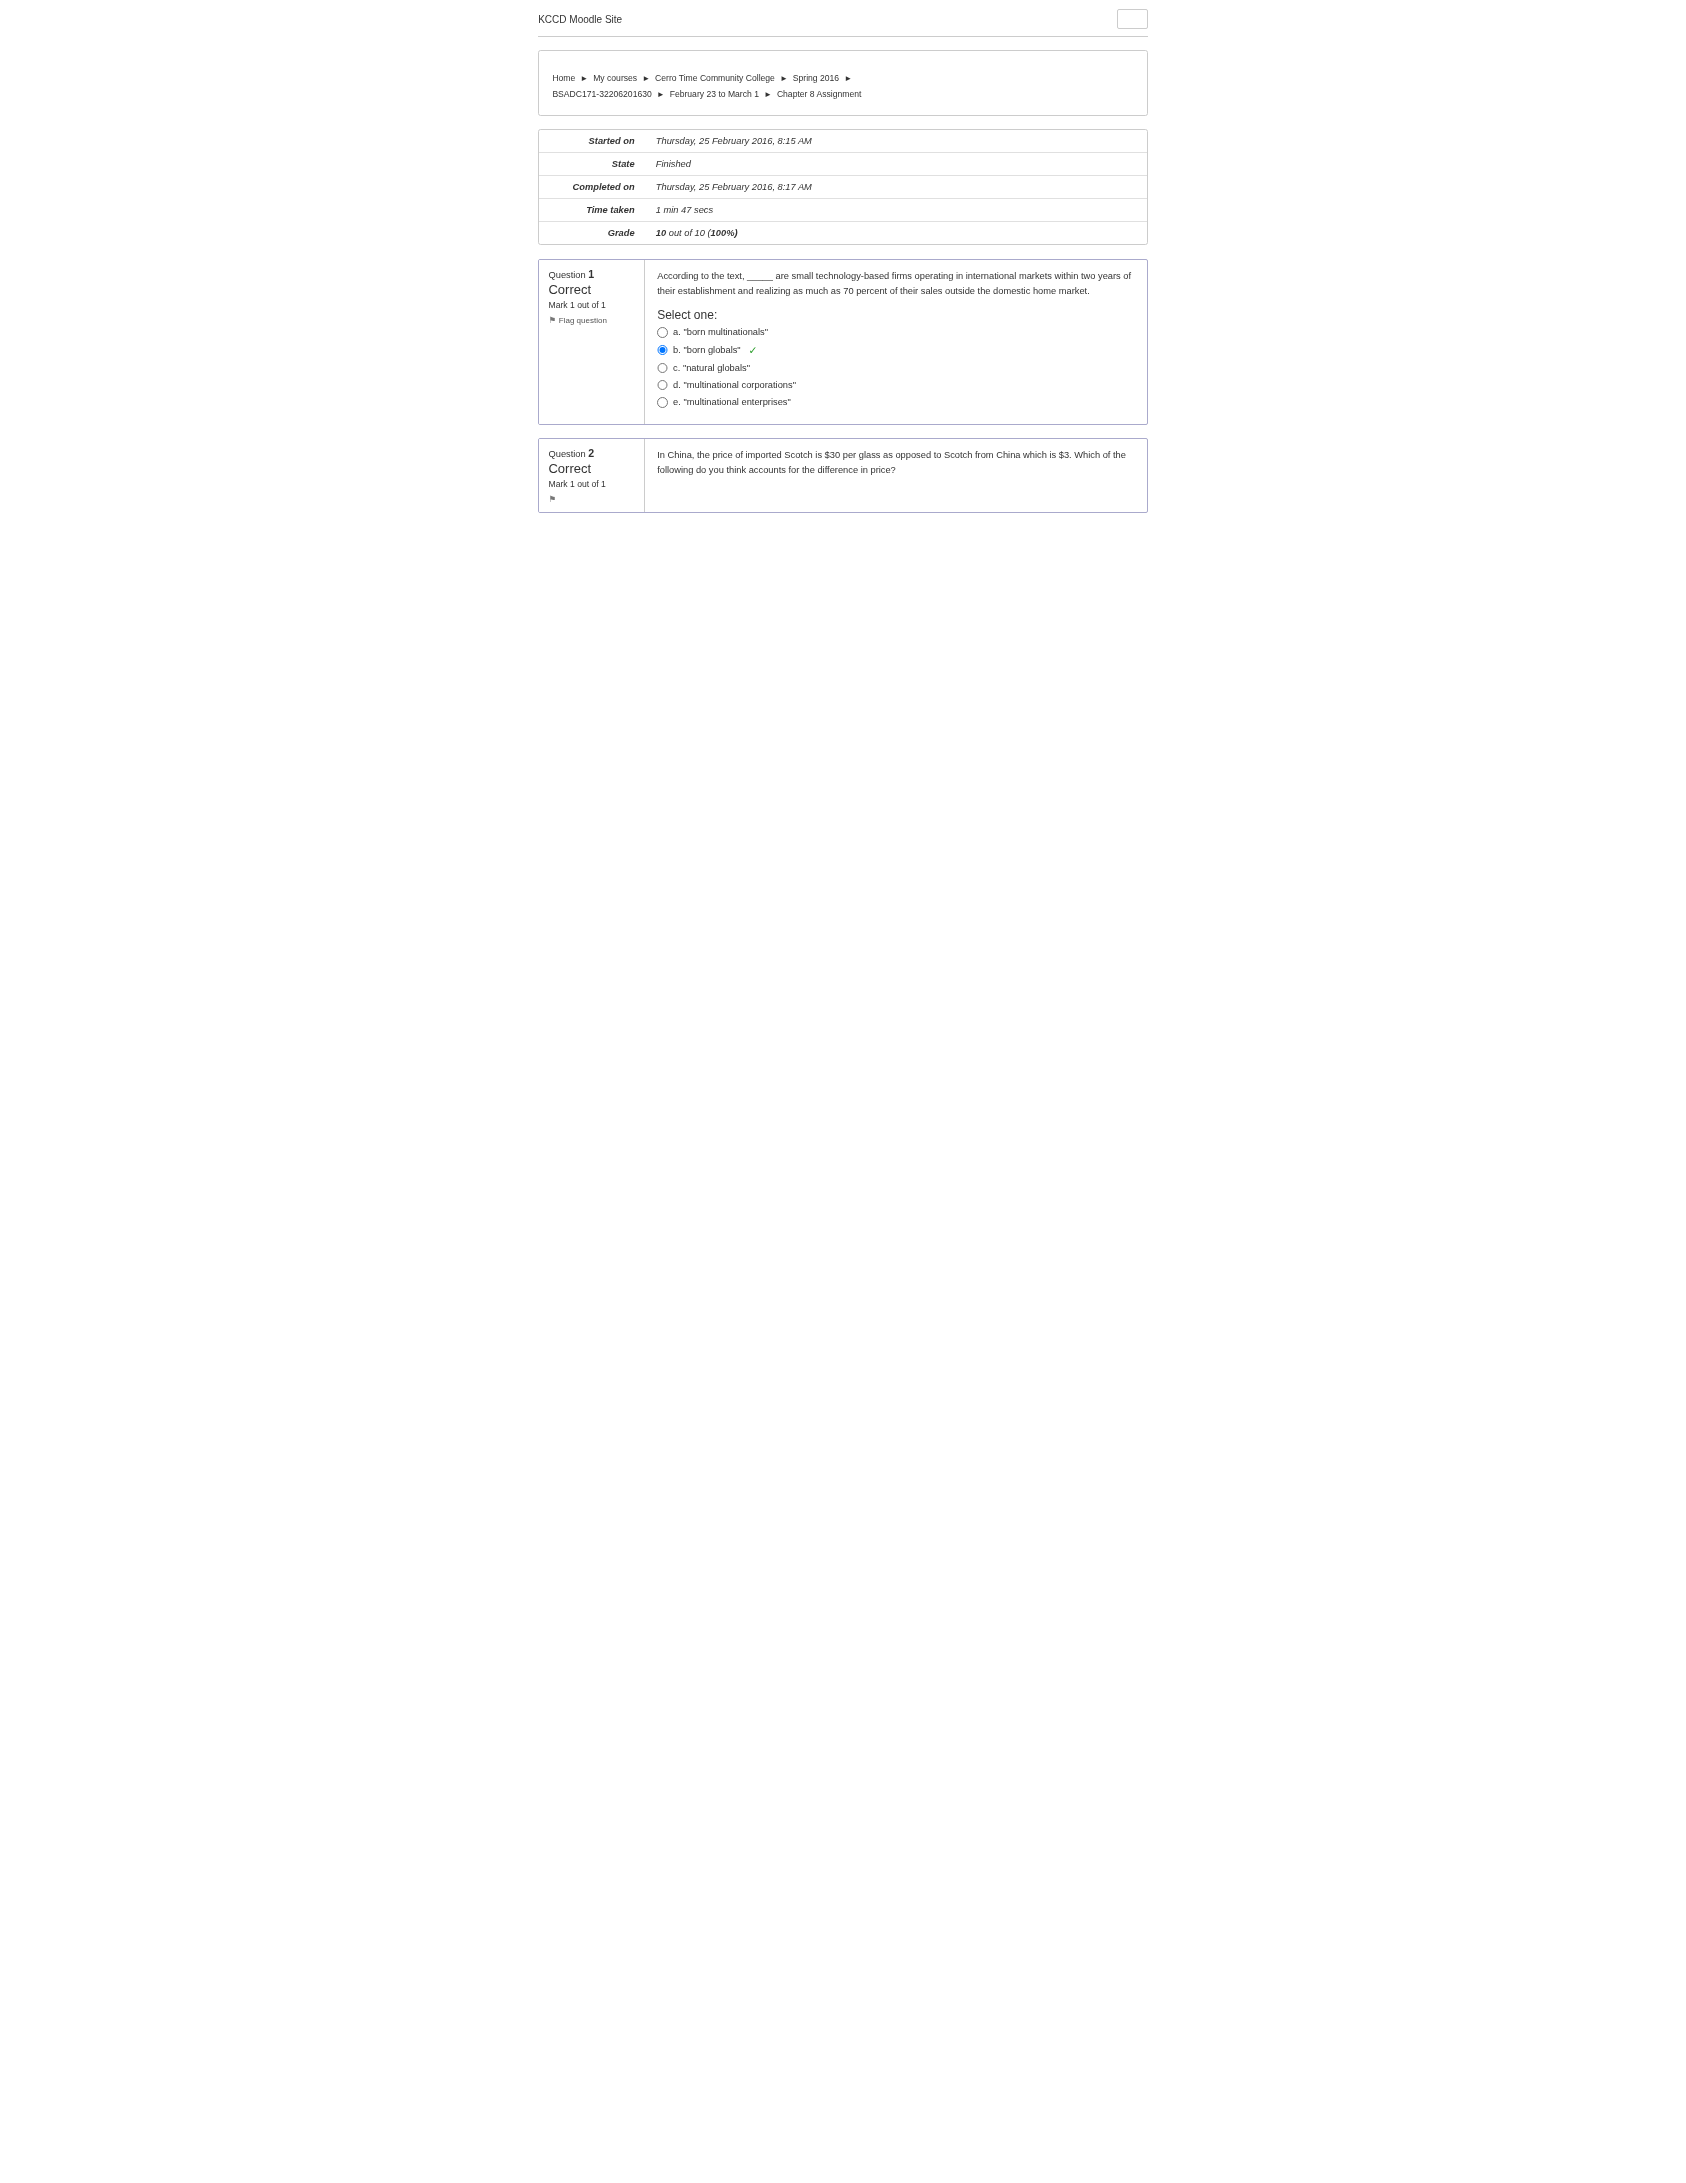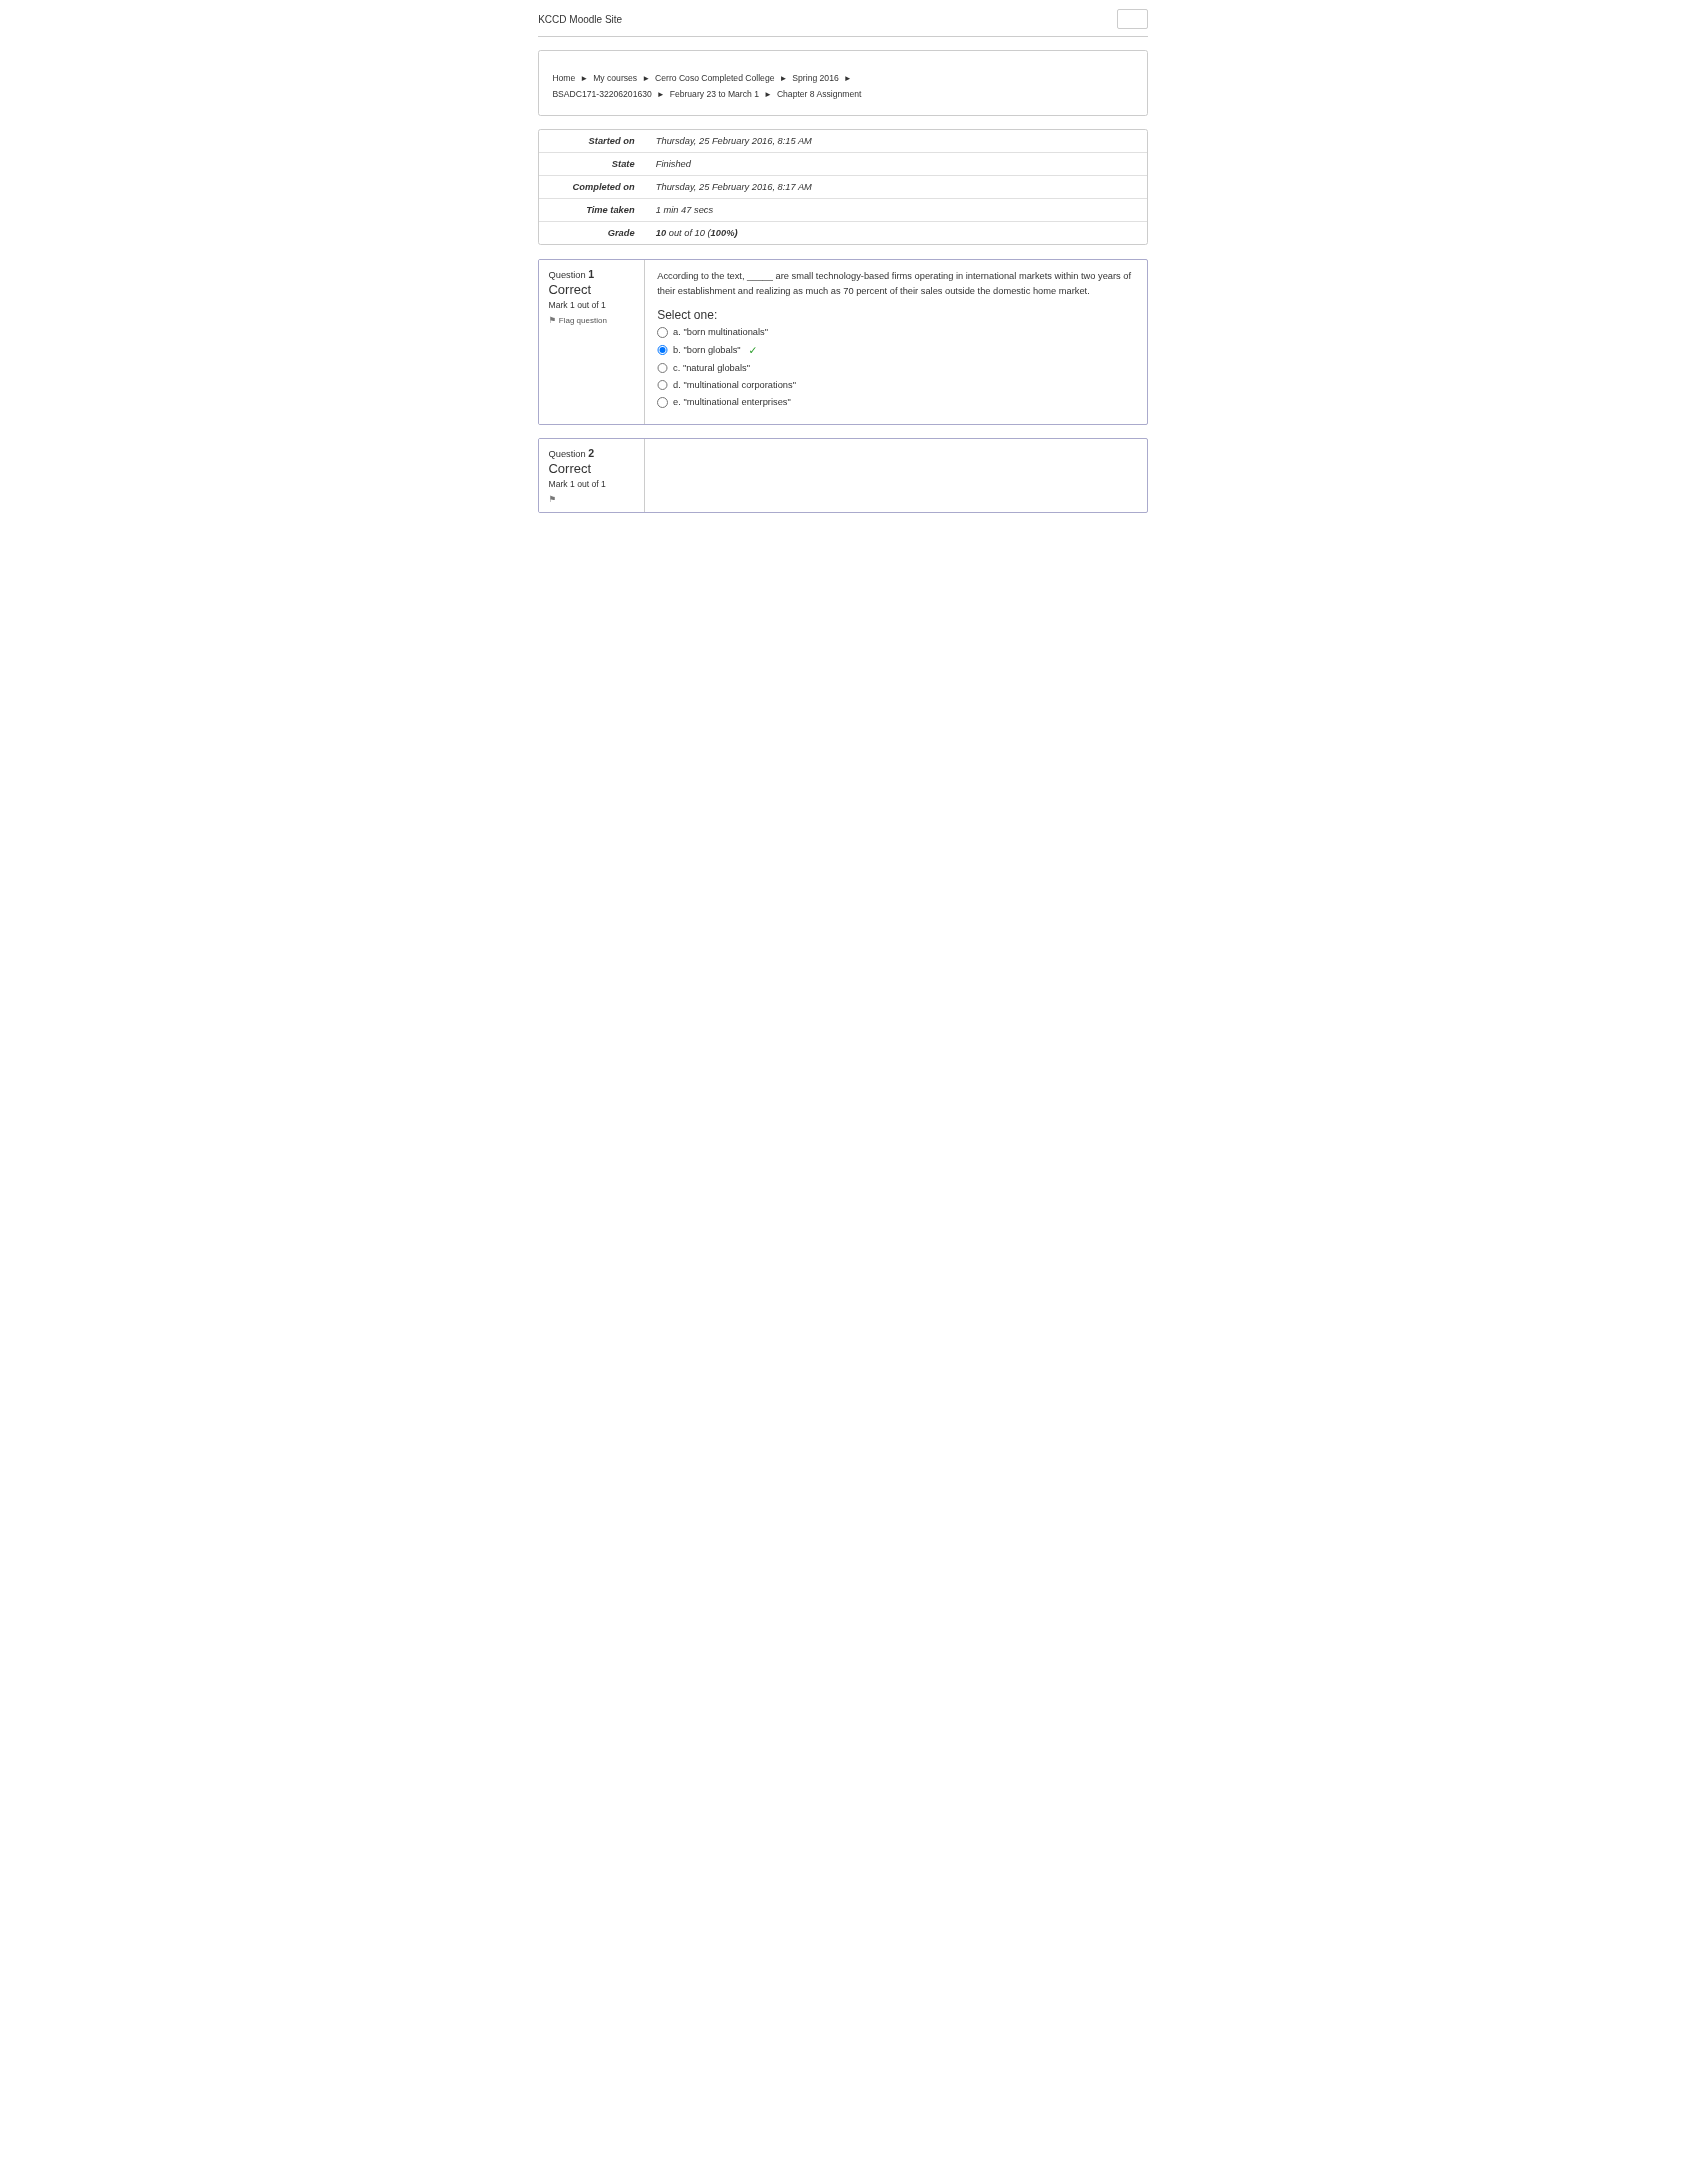--- a/index.html
+++ b/index.html
@@ -195,21 +195,21 @@
   <span class="site-title">KCCD Moodle Site</span>
   <div class="header-box"></div>
 </header>
 
 <div class="breadcrumb-container section-gap">
   <nav class="breadcrumb">
     <a href="#">Home</a>
     <span class="sep">►</span>
     <a href="#">My courses</a>
     <span class="sep">►</span>
-    <a href="#">Cerro Coso Completed College</a>
+    <a href="#">Cerro Time Community College</a>
     <span class="sep">►</span>
     <a href="#">Spring 2016</a>
     <span class="sep">►</span>
     <br>
     <a href="#">BSADC171-32206201630</a>
     <span class="sep">►</span>
     <a href="#">February 23 to March 1</a>
     <span class="sep">►</span>
     <a href="#">Chapter 8 Assignment</a>
   </nav>
@@ -300,15 +300,20 @@
     <div class="question-sidebar">
       <div class="question-number">
         Question <strong>2</strong>
       </div>
       <div class="question-status">Correct</div>
       <div class="question-mark">Mark 1 out of 1</div>
       <div class="flag-question">
         <span class="flag-icon">⚑</span>
       </div>
     </div>
+    <div class="question-content">
+      <div class="question-text">
+        In China, the price of imported Scotch is $30 per glass as opposed to Scotch from China which is $3. Which of the following do you think accounts for the difference in price?
+      </div>
+    </div>
   </div>
 </div>
 
 
 </body></html>

